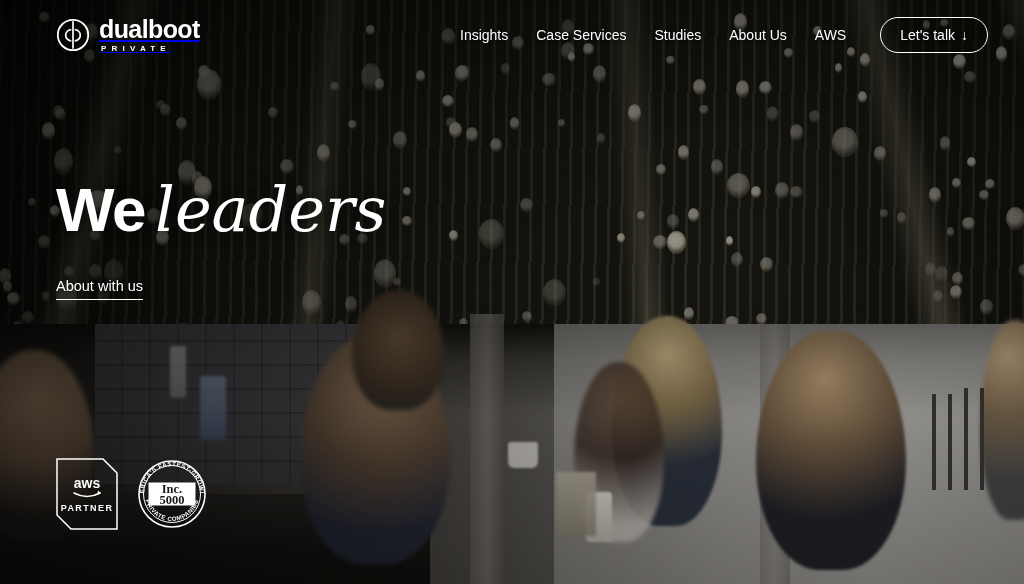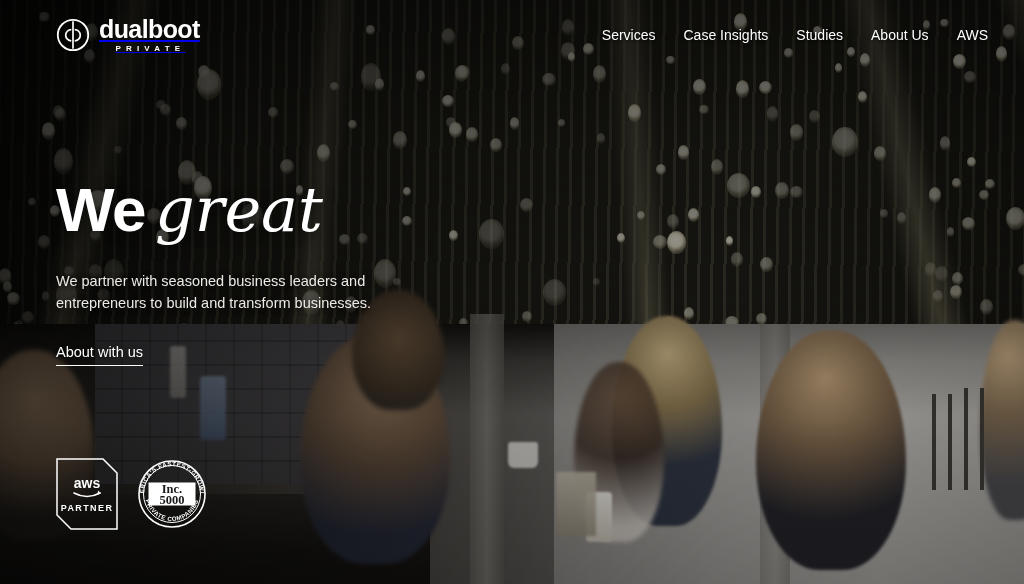--- a/index.html
+++ b/index.html
@@ -81,21 +81,21 @@
   }
 
   
   .header {
     position:absolute; left:0; top:0; width:100%; height:70px;
     display:flex; align-items:center; justify-content:space-between;
     padding:0 36px 0 56px; z-index:6;
   }
   .logo { display:flex; align-items:center; gap:9px; }
   .logo-mark { width:34px; height:34px; flex:0 0 34px; }
-  .logo-text { display:flex; flex-direction:column; line-height:1;text-align:center; }
+  .logo-text { display:flex; flex-direction:column; line-height:1; }
   .logo-word {
     color:#fff; font-size:25px; font-weight:700; letter-spacing:-.6px;
   }
   .logo-sub {
     color:#fff; font-size:8px; font-weight:600; letter-spacing:5.2px;
     margin-top:3px; padding-left:2px;
   }
 
   .nav { display:flex; align-items:center; gap:28px; }
   .nav a {
@@ -371,36 +371,39 @@
         <path d="M15.3 11.6 a5.6 5.6 0 1 0 0 11.2" fill="none" stroke="#fff" stroke-width="1.7"></path>
         <path d="M18.7 11.6 a5.6 5.6 0 1 1 0 11.2" fill="none" stroke="#fff" stroke-width="1.7"></path>
       </svg>
       <span class="logo-text">
         <span class="logo-word">dualboot</span>
         <span class="logo-sub">PRIVATE</span>
       </span>
     </a>
 
     <nav class="nav">
-      <a href="#">Services</a>
-      <a href="#">Case Insights</a>
+      <a href="#">Insights</a>
+      <a href="#">Case Services</a>
       <a href="#">Studies</a>
       <a href="#">About Us</a>
       <a href="#">AWS</a>
+      <a href="#" class="cta">
+        <span>Let's talk</span>
+        <span>↓</span>
+      </a>
     </nav>
   </header>
 
   <div class="copy">
     <h1 class="h1">
       <div>
-        <span>We</span><span class="typed">great</span>
+        <span>We</span><span class="typed">leaders</span>
       </div>
     </h1>
 
-    <p class="sub">We partner with seasoned business leaders and entrepreneurs to build and transform businesses.</p>
 
     <a class="work" href="#">About with us</a>
   </div>
 
   <div class="badges">
 
     <svg class="aws-badge" viewBox="0 0 62 72">
       <path d="M1 1 H47 L61 15 V71 H15 L1 57 Z" fill="none" stroke="#fff" stroke-width="1.5"></path>
       <text x="31" y="30" text-anchor="middle" fill="#fff" font-family="Liberation Sans, sans-serif" font-size="14" font-weight="700">aws</text>
       <path d="M18 35 q13 7 26 0" fill="none" stroke="#fff" stroke-width="1.6" stroke-linecap="round"></path>

